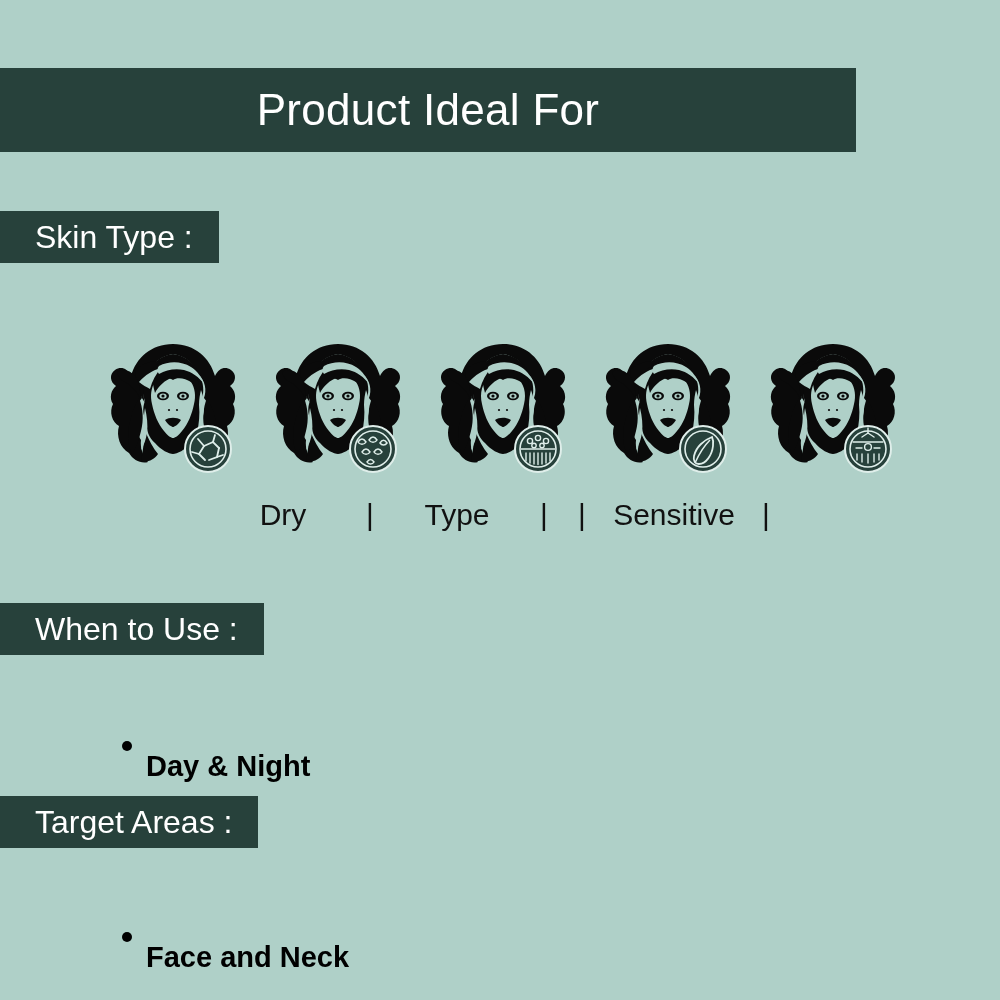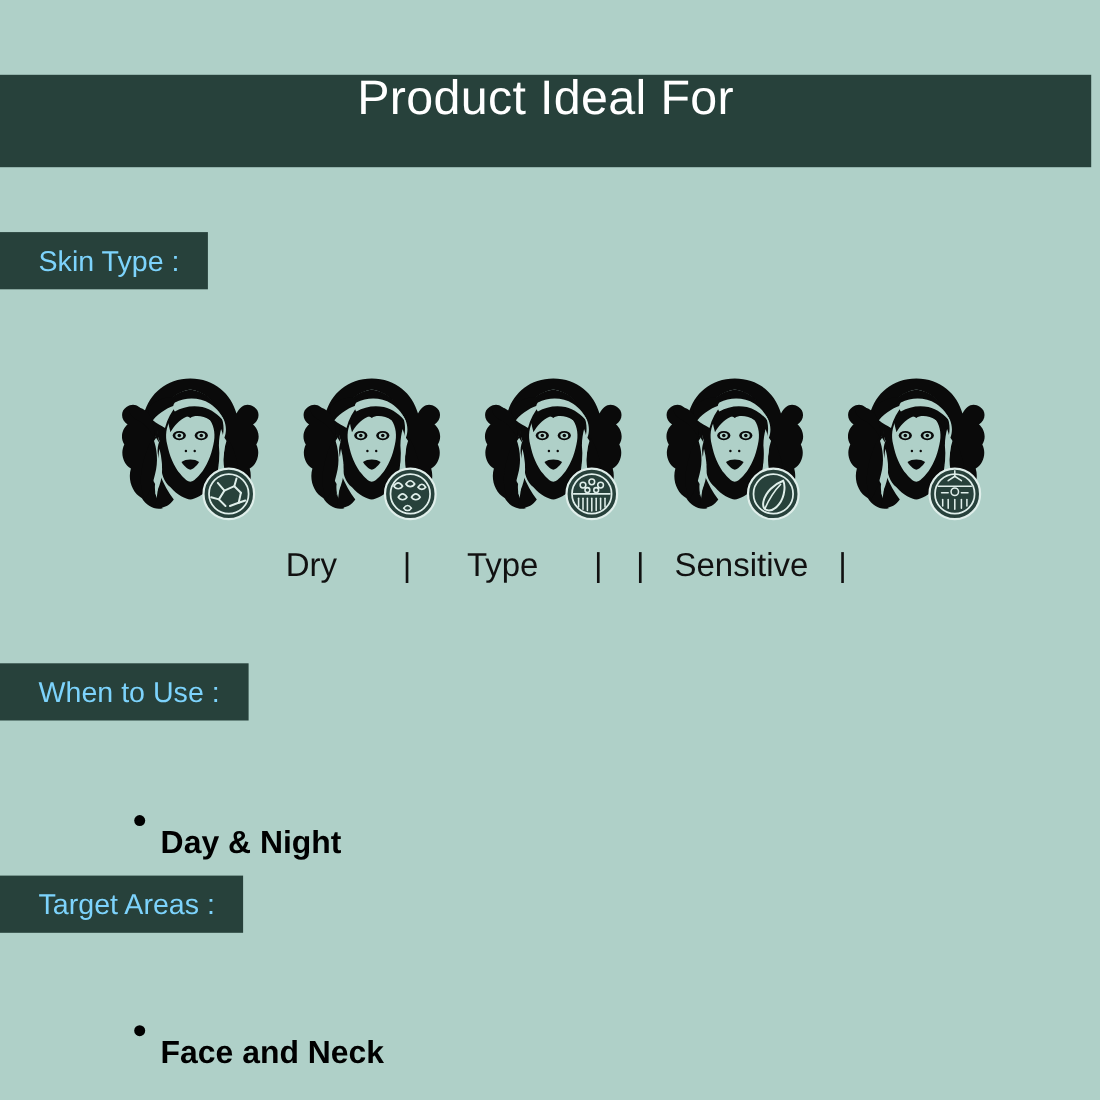--- a/index.html
+++ b/index.html
@@ -13,25 +13,25 @@
     font-family: "Liberation Sans", sans-serif;
     overflow: hidden;
     position: relative;
   }
 
   
   .header-banner {
     position: absolute;
     left: 0;
     top: 68px;
-    width: 992px;
+    width: 856px;
     height: 84px;
     background: #27413b;
     display: flex;
-    align-items: flex-start;
+    align-items: center;
     justify-content: center;
   }
   .header-title {
     color: #ffffff;
     font-size: 44px;
     font-weight: 400;
     letter-spacing: 0.3px;
     line-height: 1;
   }
 
@@ -41,22 +41,22 @@
     left: 0;
     background: #27413b;
     display: flex;
     align-items: center;
     height: 52px;
     padding-left: 35px;
     padding-right: 26px;
     box-sizing: border-box;
   }
   .section-label span {
-    color: #7dd3fc;
-    font-size: 26px;
+    color: #ffffff;
+    font-size: 32px;
     font-weight: 400;
     line-height: 1;
     white-space: nowrap;
   }
   #label-skin-type { top: 211px; }
   #label-when-to-use { top: 603px; }
   #label-target-areas { top: 796px; }
 
   
   .faces-row {

